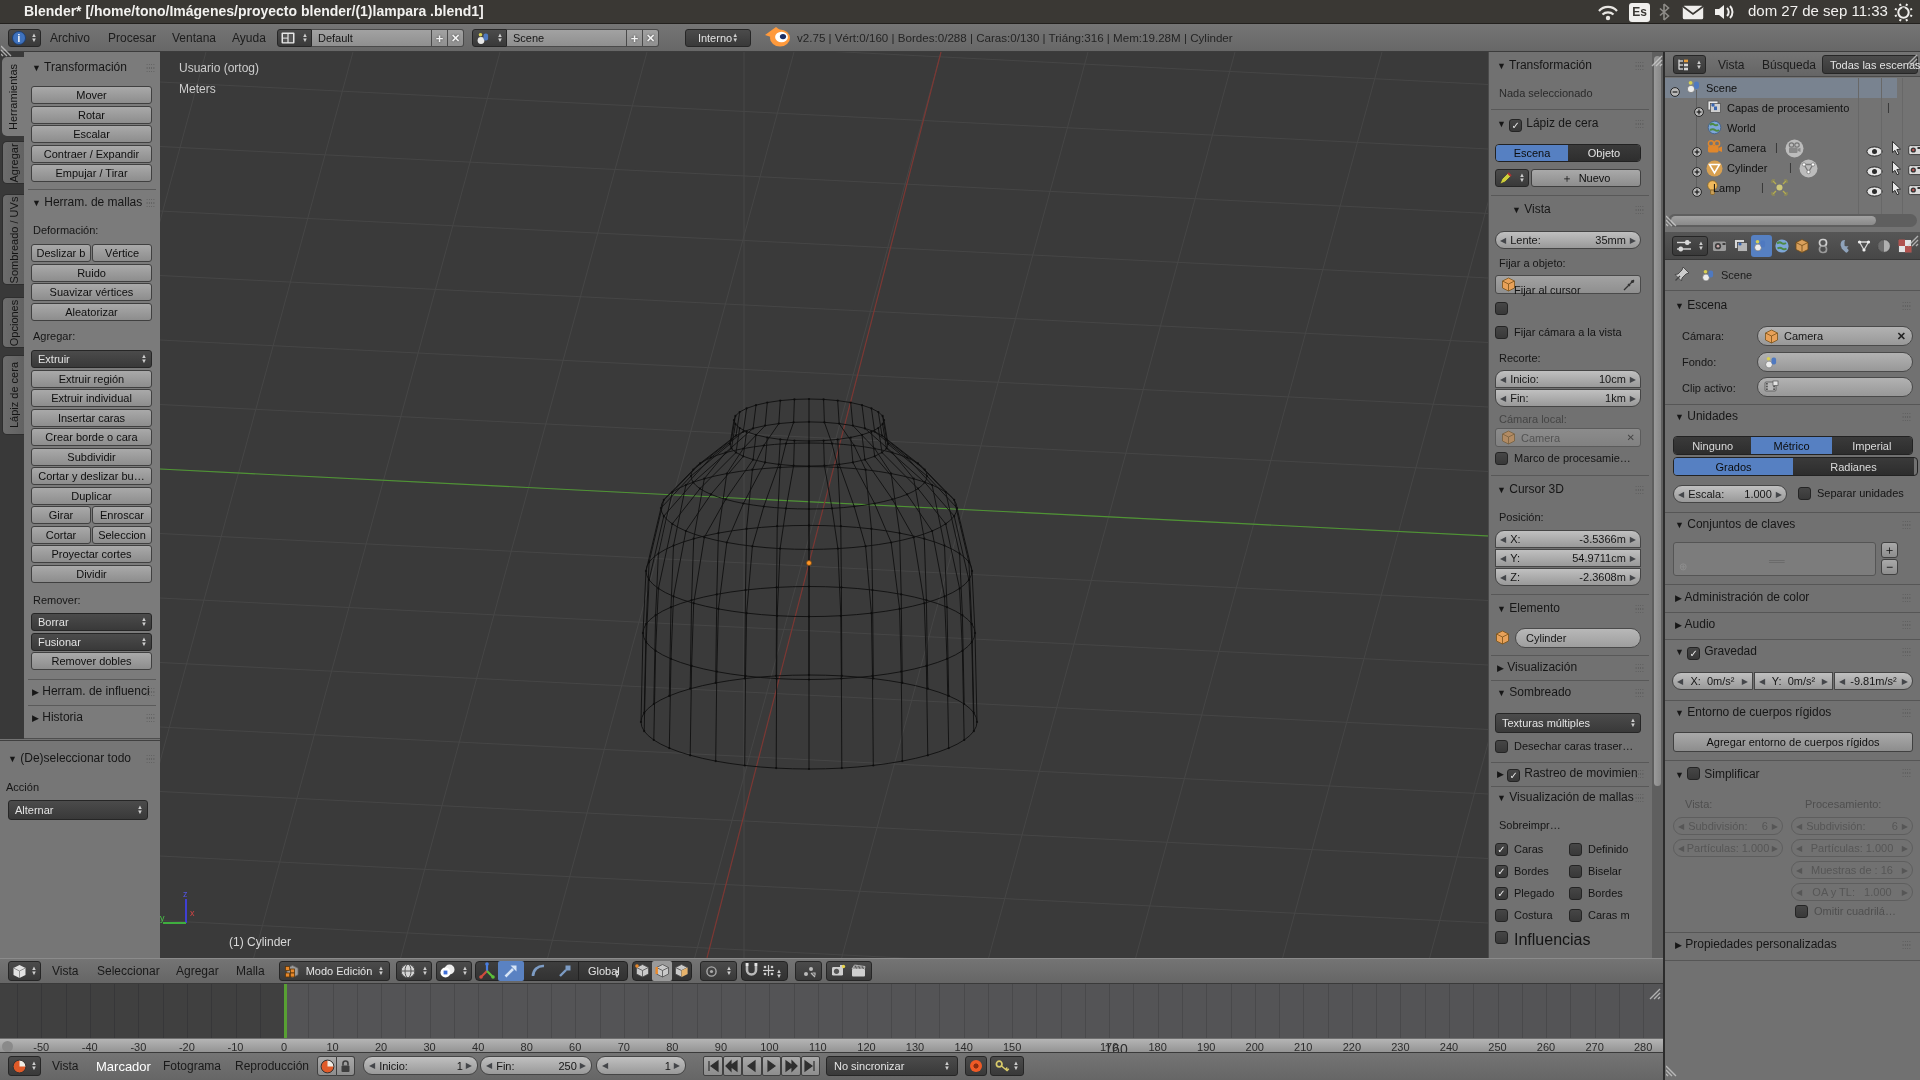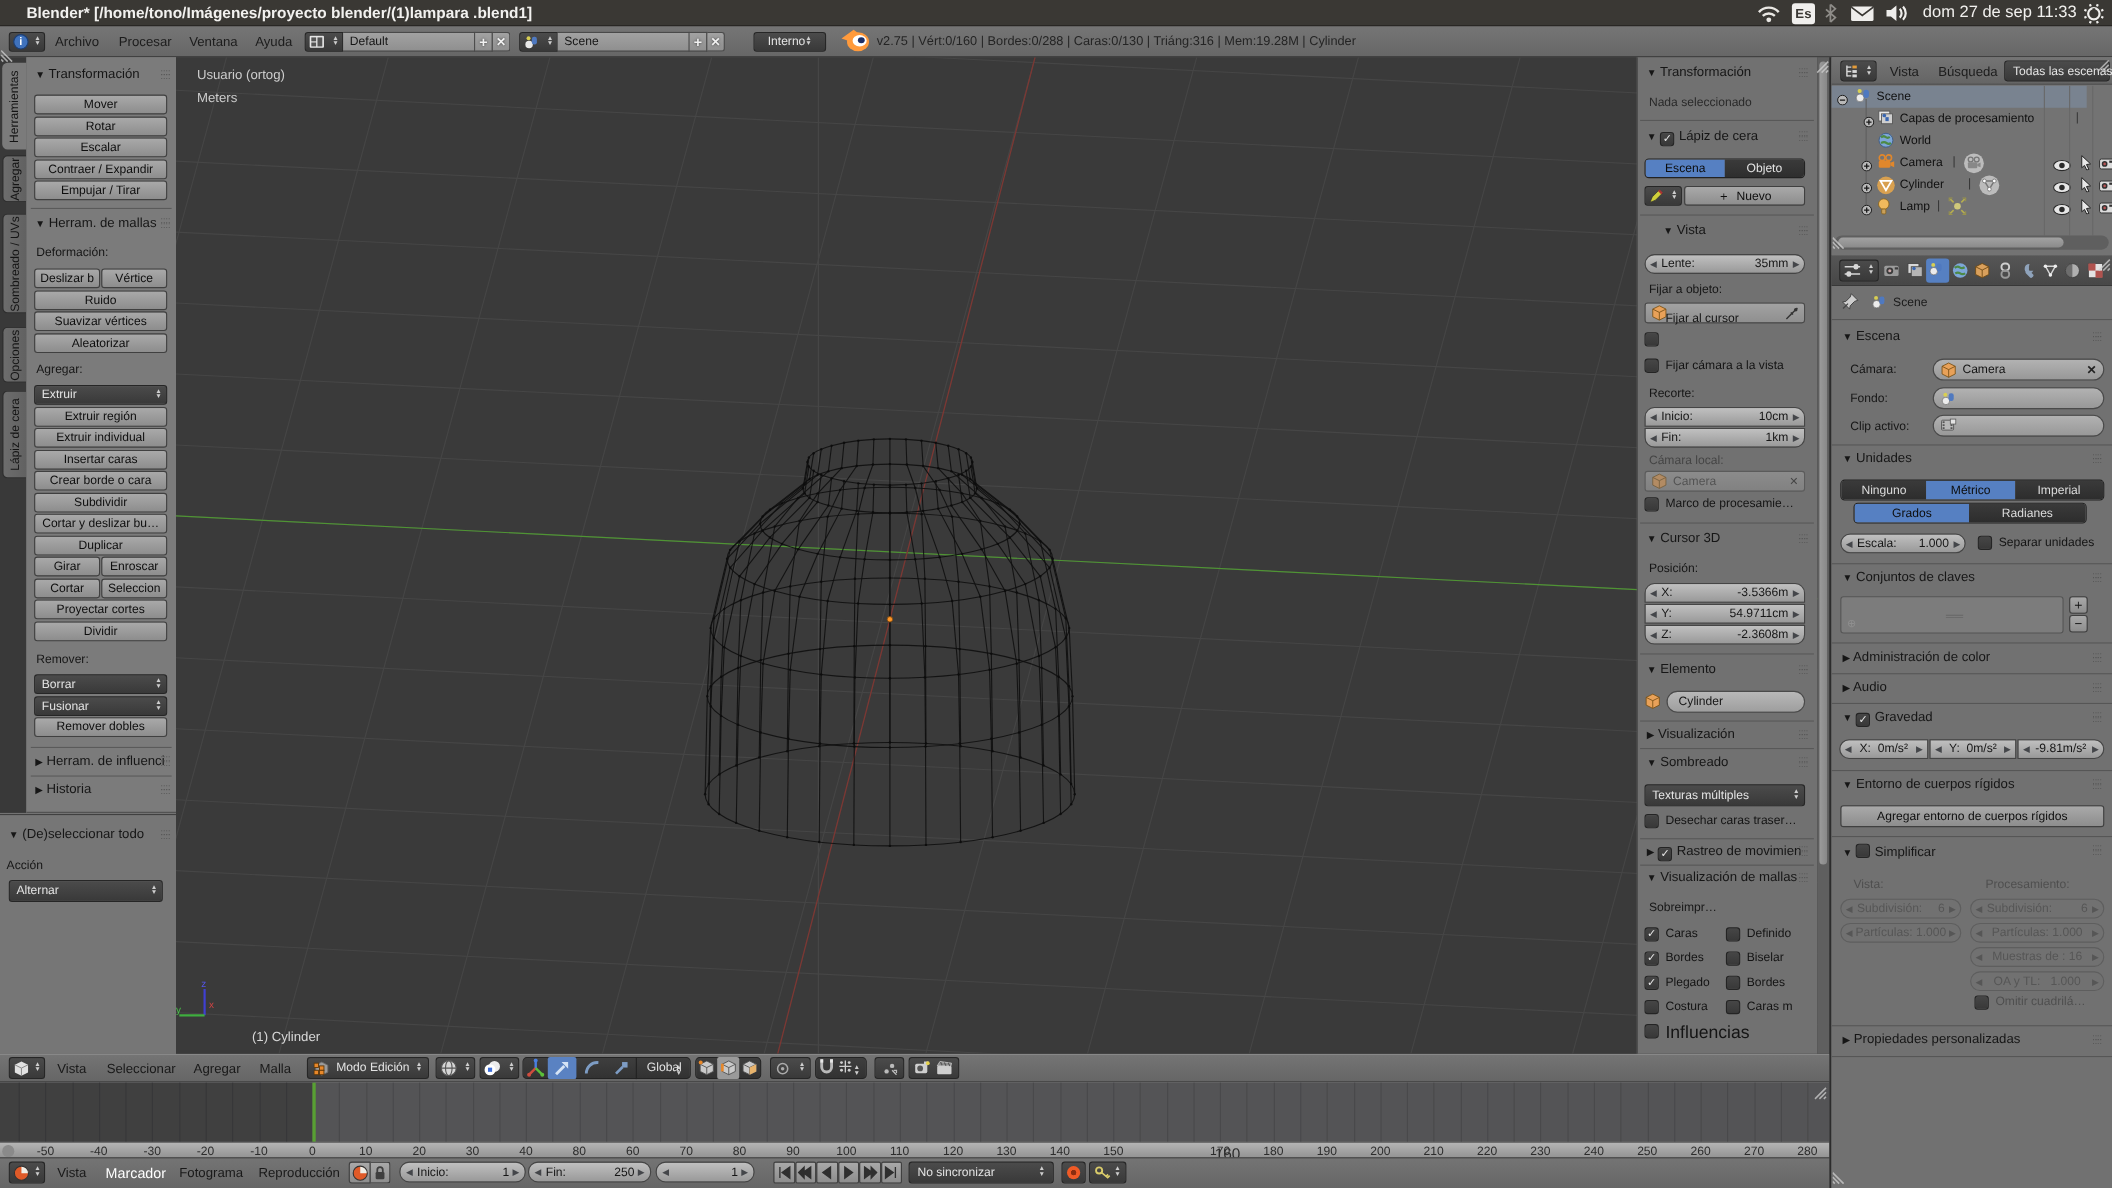--- a/index.html
+++ b/index.html
@@ -732,21 +732,21 @@
       </svg></div>
     <div class="a" style="left:27px;top:131px"><svg width="10" height="10" viewBox="0 0 10 10">
         <circle cx="5" cy="5" r="4.4" fill="#b9b9b9" stroke="#1a1a1a" stroke-width="0.9"></circle>
         <line x1="2.6" y1="5" x2="7.4" y2="5" stroke="#1a1a1a" stroke-width="1.2"></line>
         <line x1="5" y1="2.6" x2="5" y2="7.4" stroke="#1a1a1a" stroke-width="1.2"></line>
       </svg></div>
     <div class="a" style="left:41px;top:128px"><svg width="13" height="17" viewBox="0 0 13 17">
         <circle cx="6.5" cy="5.5" r="4.8" fill="#f0b95c" stroke="#8a6520" stroke-width="0.8"></circle>
         <rect x="4.6" y="10" width="3.8" height="4.5" rx="1" fill="#caa05a" stroke="#8a6520" stroke-width="0.8"></rect>
       </svg></div>
-    <div class="a" style="left:62px;top:130px;font-size:11px;color:#101010">Lamp</div>
+    <div class="a" style="left:48px;top:130px;font-size:11px;color:#101010">Lamp</div>
     <div class="a" style="left:96px;top:129px;font-size:11px;color:#333">|</div>
     <div class="a" style="left:106px;top:127px"><svg width="17" height="17" viewBox="0 0 17 17">
         <circle cx="8.5" cy="8.5" r="3" fill="#cfc87a"></circle>
         <g stroke="#b5ad4f" stroke-width="1.4" fill="none">
           <path d="M2 2 L5 5 M15 2 L12 5 M2 15 L5 12 M15 15 L12 12"></path>
         </g>
         <g fill="none" stroke="#9a944a" stroke-width="1">
           <path d="M1 4 L1 1 L4 1 M13 1 L16 1 L16 4 M16 13 L16 16 L13 16 M4 16 L1 16 L1 13"></path>
         </g>
       </svg></div>
@@ -880,21 +880,21 @@
       </svg>
     </div>
     <div class="a" style="left:0px;top:144px;width:255px;height:1px;background:#565656"></div>
     <div class="hd" style="left:10px;top:149px"><span style="font-size:9px">▼</span> Unidades</div>
     <div class="dots" style="left:237px;top:153px">::::<br>::::</div>
     <div class="seg" style="left:8px;top:176px;width:240px;height:19px">
       <div style="width:78px;background:linear-gradient(#3a3a3a,#2d2d2d);color:#dcdcdc">Ninguno</div>
       <div style="width:81px;background:#5680c2;color:#0c0c0c">Métrico</div>
       <div style="width:81px;background:linear-gradient(#3a3a3a,#2d2d2d);color:#dcdcdc">Imperial</div>
     </div>
-    <div class="seg" style="left:20px;top:197px;width:212px;height:19px">
+    <div class="seg" style="left:8px;top:197px;width:245px;height:19px">
       <div style="width:119px;background:#5680c2;color:#0c0c0c">Grados</div>
       <div style="width:121px;background:linear-gradient(#3a3a3a,#2d2d2d);color:#dcdcdc">Radianes</div>
     </div>
     <div class="pill" style="left:8px;top:225px;width:114px;height:18px;border-radius:9px;padding:0 4px">
       <span class="arl" style="color:#44464a">◀</span>
       <span style="flex:1;padding-left:4px">Escala:</span>
       <span style="padding-right:4px">1.000</span>
       <span class="arr" style="color:#44464a">▶</span>
     </div>
     <span class="chk" style="left:133px;top:227px"></span>

